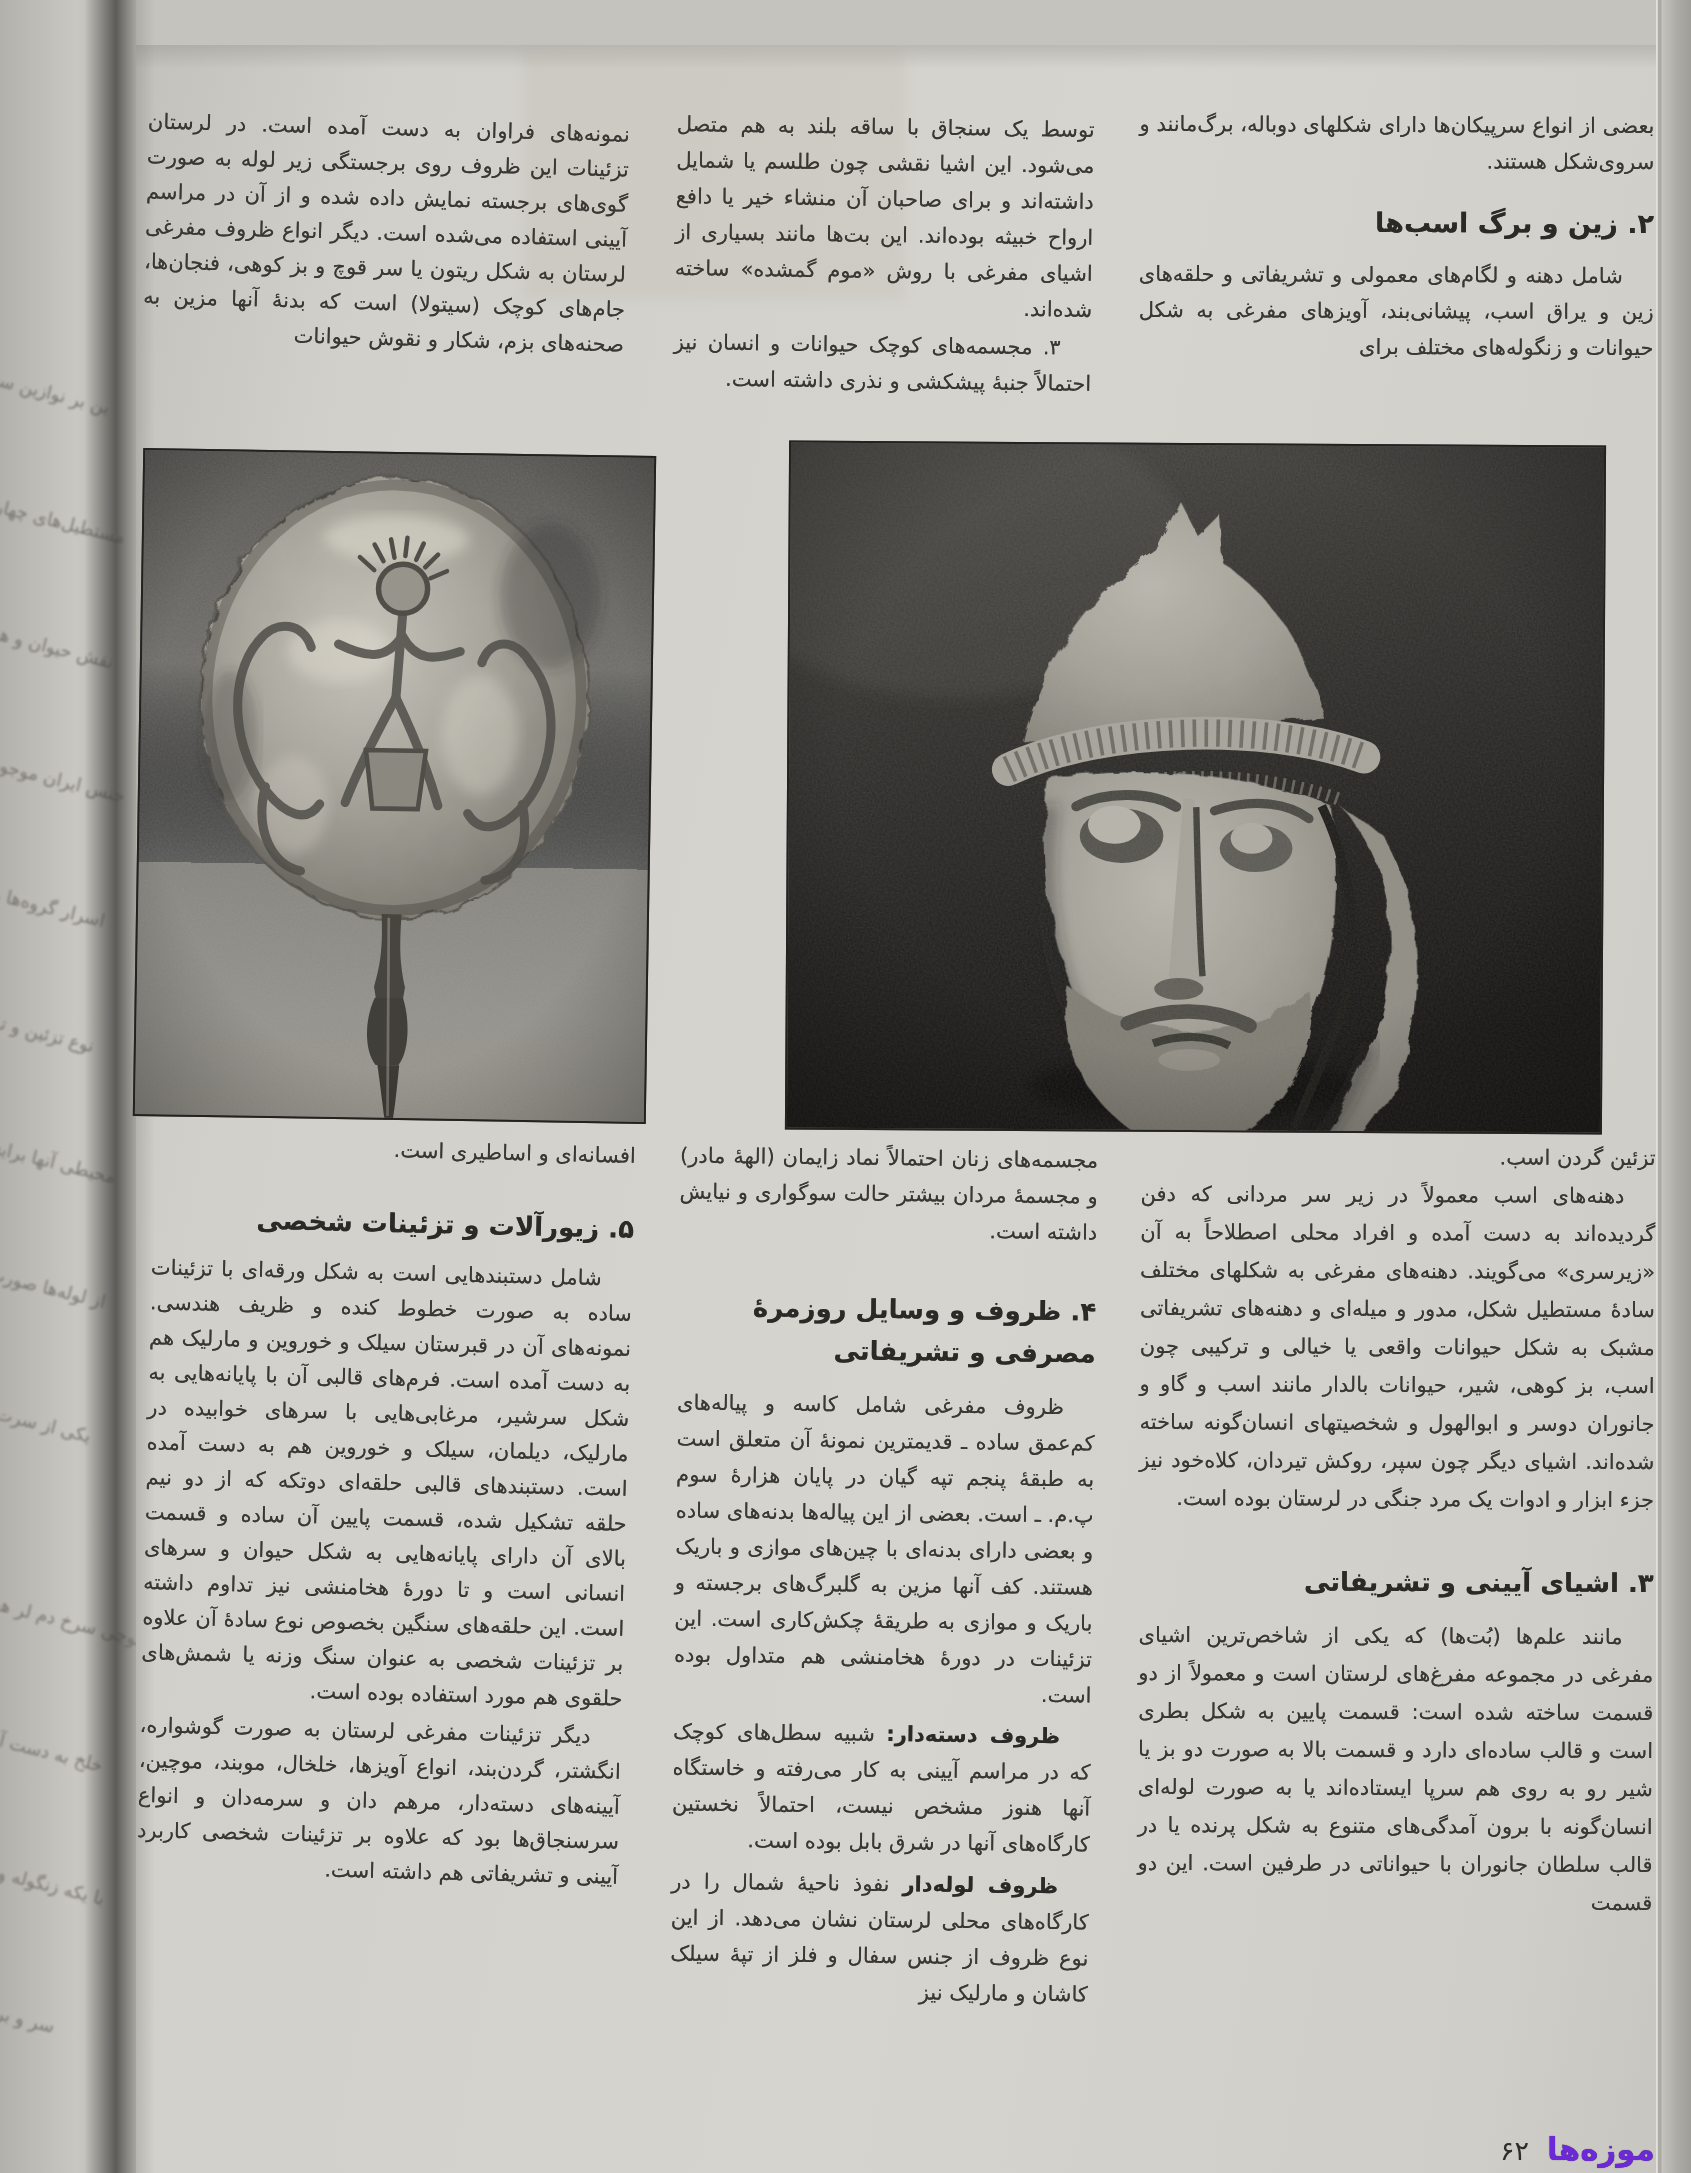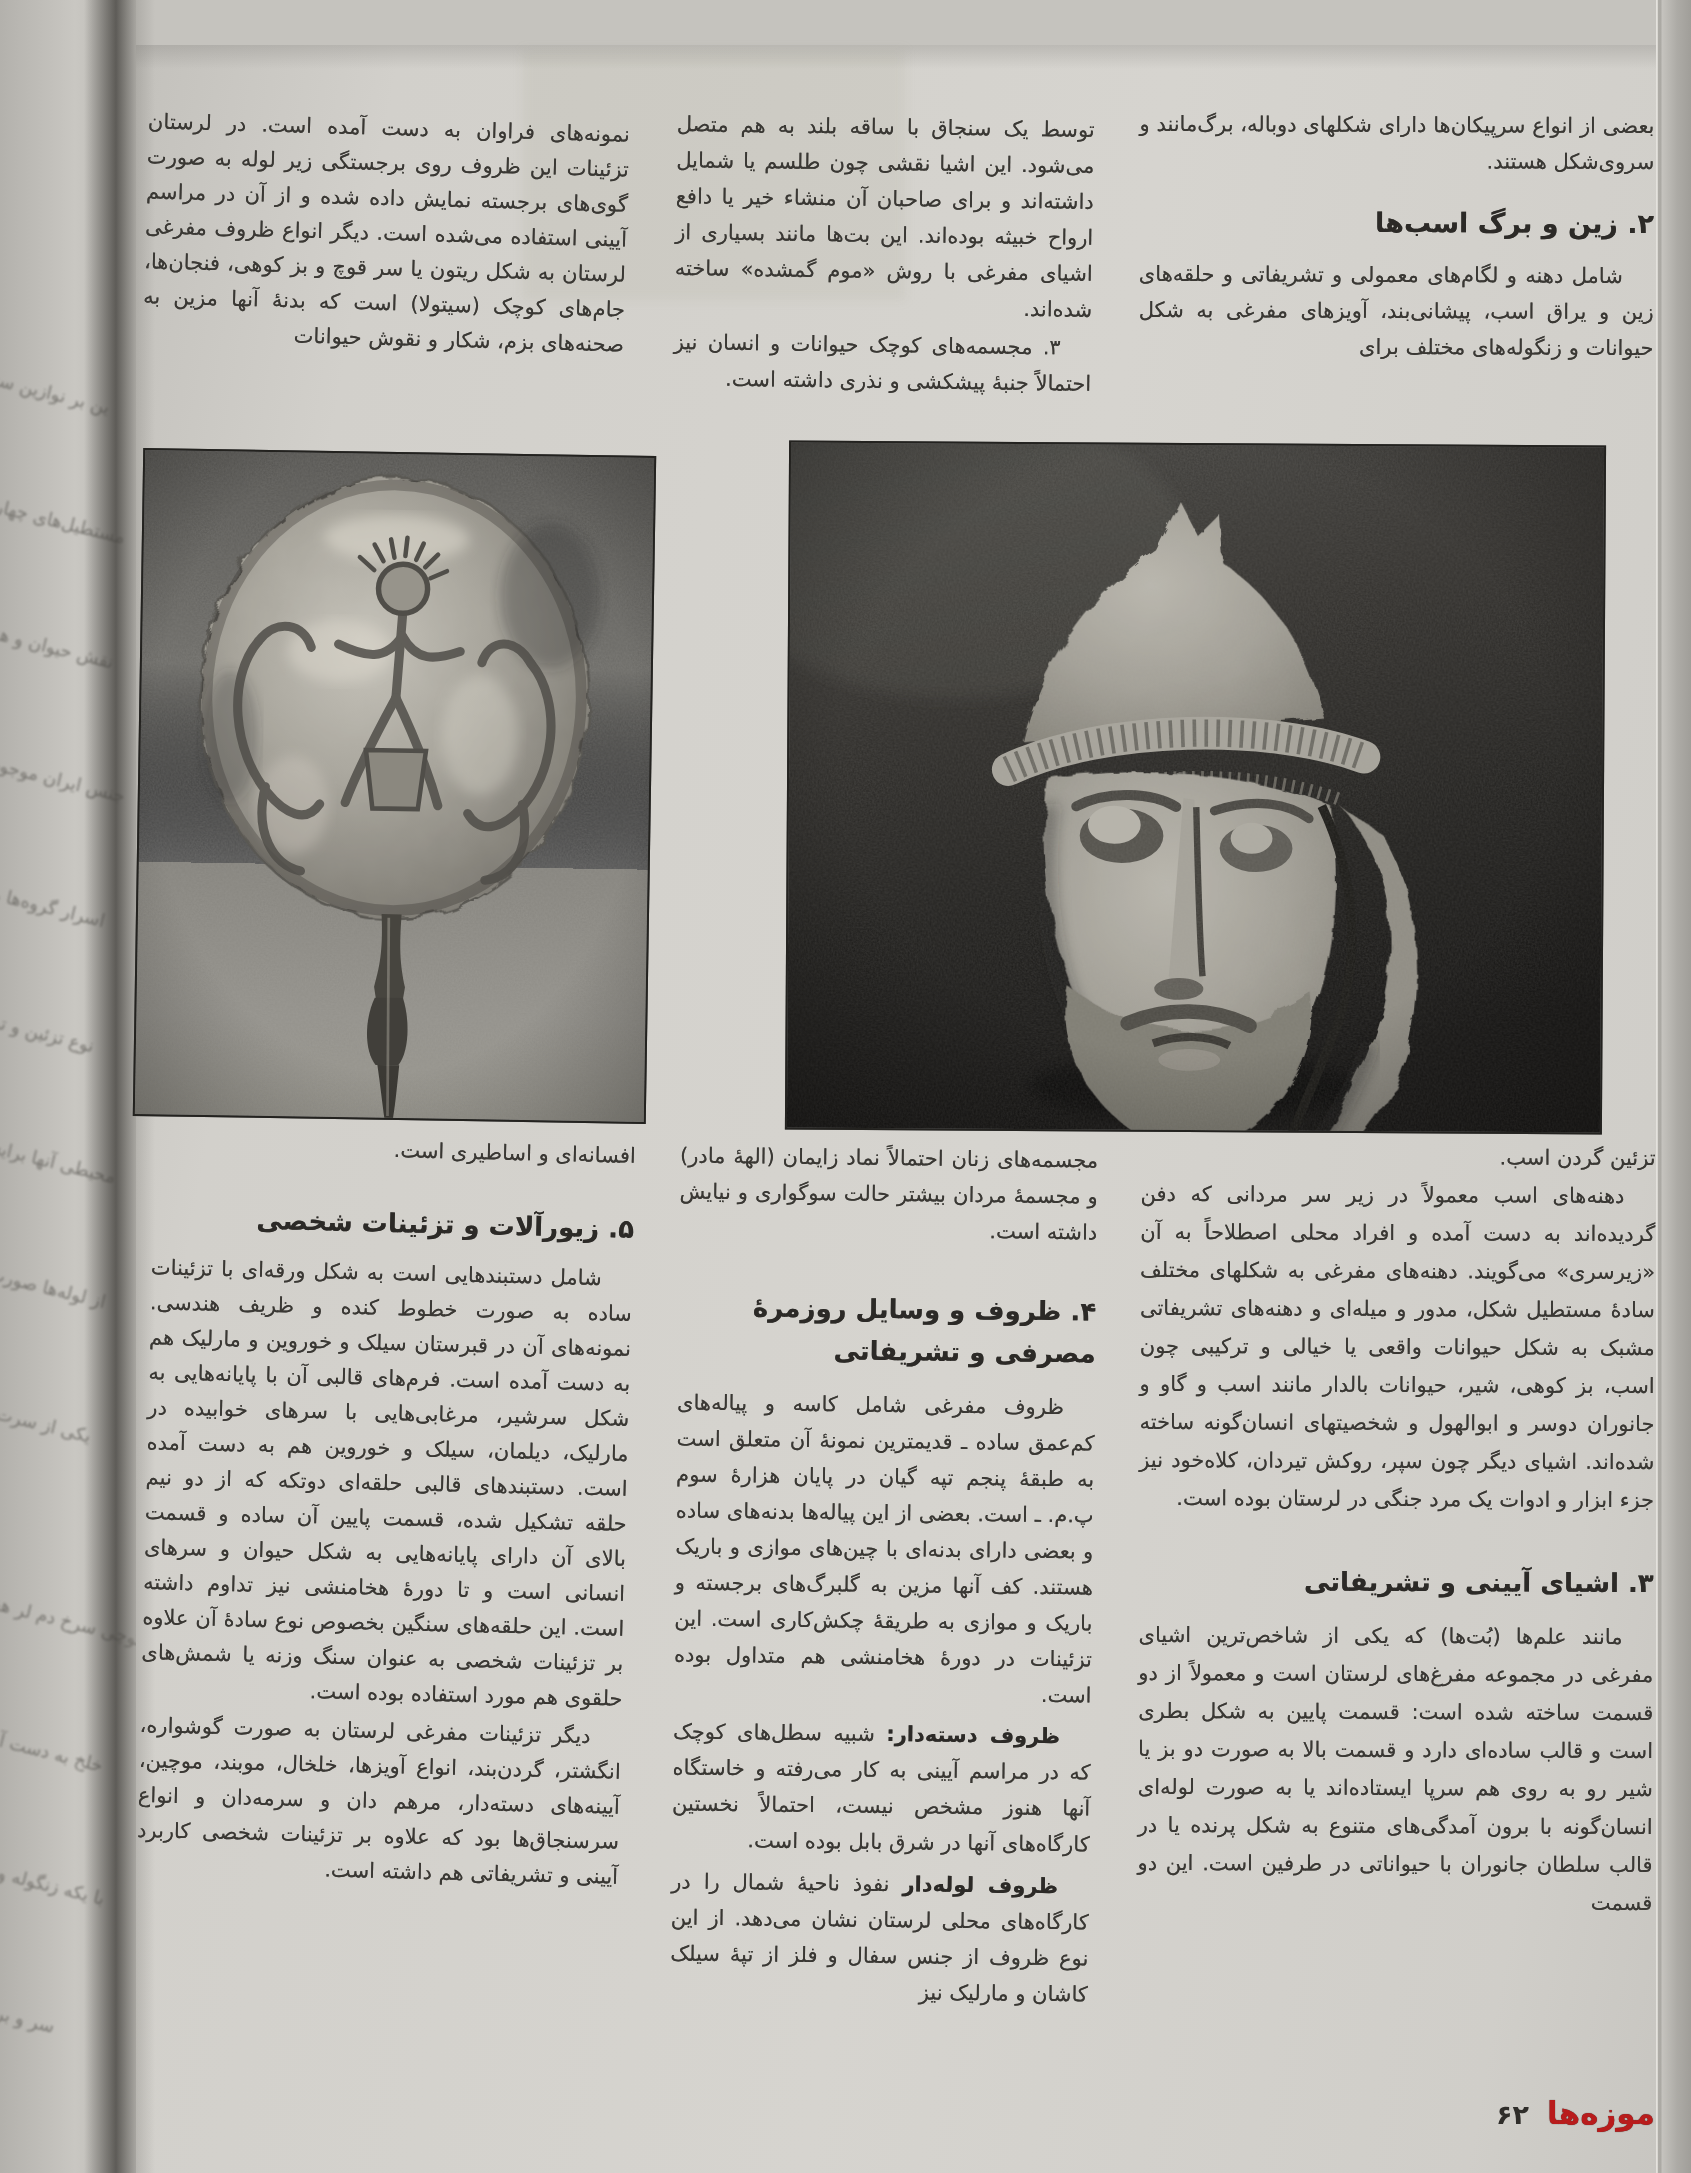--- a/index.html
+++ b/index.html
@@ -32,23 +32,23 @@
   .lt{font-size:21px;line-height:35px;}
   .md{font-size:21px;line-height:36px;}
   .rt{font-size:21px;line-height:36px;}
   .rb{font-size:21px;line-height:38px;}
   
   figure{margin:0;position:absolute;padding:0;border:2.7px solid #23221f;background:#555;}
   figure svg{display:block;}
   
   .footer{position:absolute;left:1364px;top:2095px;width:291px;direction:rtl;
           display:flex;gap:18px;align-items:baseline;justify-content:flex-start;}
-  .logo{font-weight:bold;font-size:31px;color:#b91c1c;letter-spacing:-0.9px;
-        text-shadow:0 0 0.9px #2a2825;}
-  .pnum{font-weight:bold;font-size:27px;color:#2f2d2a;}
+  .logo{font-weight:bold;font-size:31px;color:#6d28d9;letter-spacing:-0.9px;
+        text-shadow:0 0 0.9px #2a2825;margin-top:36px;}
+  .pnum{font-weight:normal;font-size:27px;color:#2f2d2a;}
 </style>
 </head>
 <body>
 
 <div class="canvas">
 
   <div class="facing">
     <div class="frag" style="left:-12.7px;top:382px">ین بر نوازین سج</div>
     <div class="frag" style="left:-23.6px;top:509px">مستطیل‌های چهارگو</div>
     <div class="frag" style="left:-16.4px;top:636px">نقش حیوان و هند</div>

